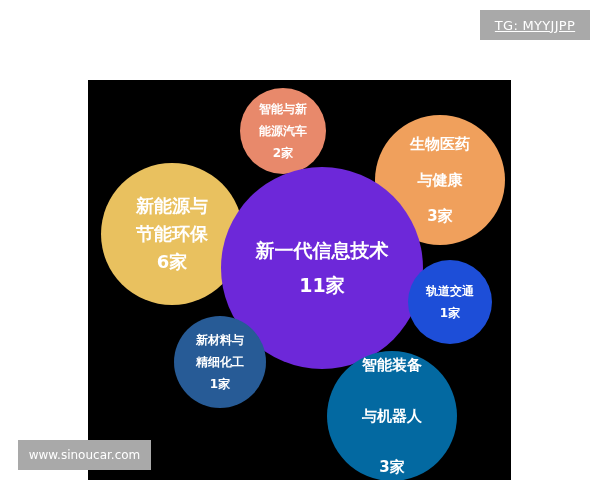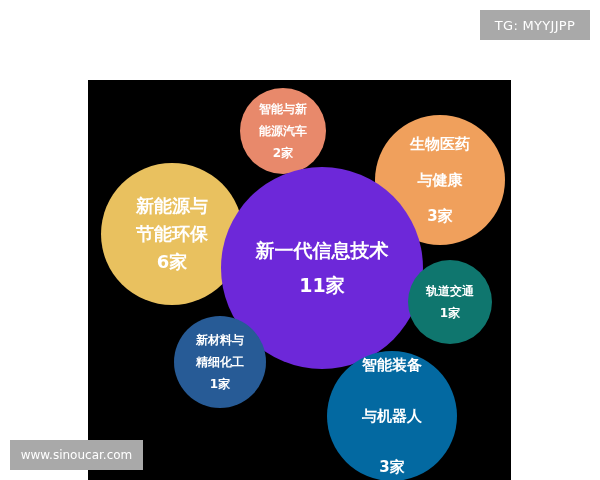--- a/index.html
+++ b/index.html
@@ -49,23 +49,24 @@
       align-items: center;
       justify-content: center;
     }
     .wm-tg {
       left: 480px;
       top: 10px;
       width: 110px;
       height: 30px;
       font-size: 13px;
       letter-spacing: 0.3px;
+      text-decoration: underline;
     }
     .wm-site {
-      left: 10px;
+      left: 18px;
       top: 440px;
       width: 133px;
       height: 30px;
       font-size: 12px;
     }
   </style>
 </head>
 <body>
 
 <div class="canvas">
@@ -81,21 +82,21 @@
   </div>
   <div class="bubble" style="left: 13px; top: 83px; width: 142px; height: 142px; background: rgb(233, 193, 95); font-size: 18px; line-height: 28px;">
     <span class="line">新能源与</span>
     <span class="line">节能环保</span>
     <span class="line">6家</span>
   </div>
   <div class="bubble" style="left: 133px; top: 87px; width: 202px; height: 202px; background: #6d28d9; font-size: 19px; line-height: 35px;">
     <span class="line">新一代信息技术</span>
     <span class="line">11家</span>
   </div>
-  <div class="bubble" style="left: 320px; top: 180px; width: 84px; height: 84px; background: #0f766e; font-size: 12px; line-height: 22px;">
+  <div class="bubble" style="left: 320px; top: 180px; width: 84px; height: 84px; background: #1d4ed8; font-size: 12px; line-height: 22px;">
     <span class="line">轨道交通</span>
     <span class="line">1家</span>
   </div>
   <div class="bubble" style="left: 86px; top: 236px; width: 92px; height: 92px; background: rgb(39, 91, 150); font-size: 12px; line-height: 22px;">
     <span class="line">新材料与</span>
     <span class="line">精细化工</span>
     <span class="line">1家</span>
   </div>
   <div class="bubble" style="left: 239px; top: 271px; width: 130px; height: 130px; background: #0369a1; font-size: 15px; line-height: 28px; justify-content: space-between;">
     <span class="line">智能装备</span>

